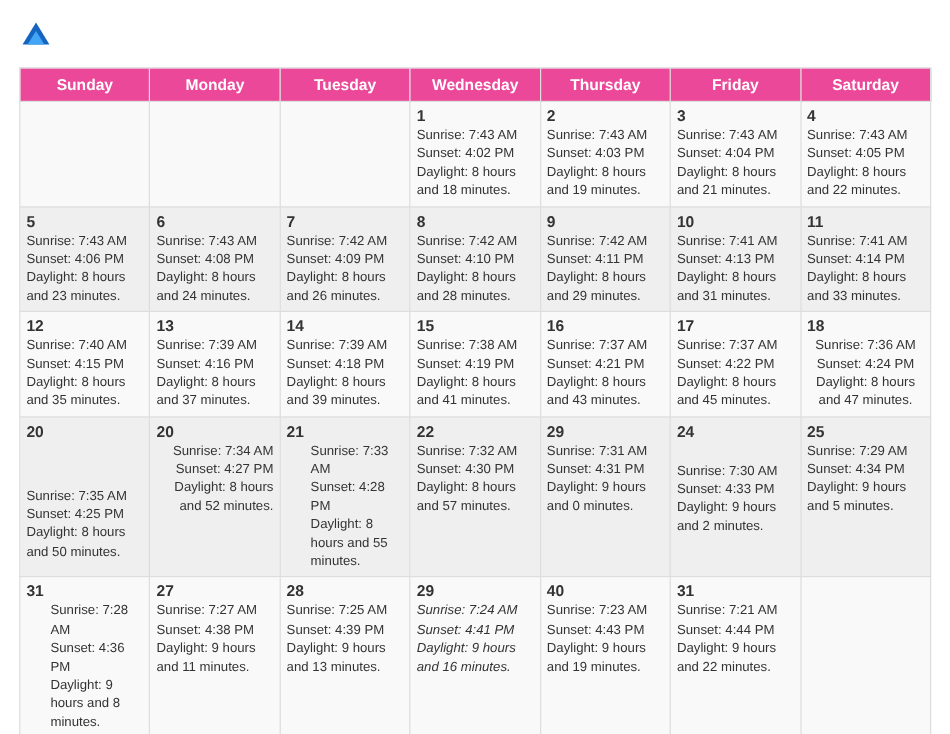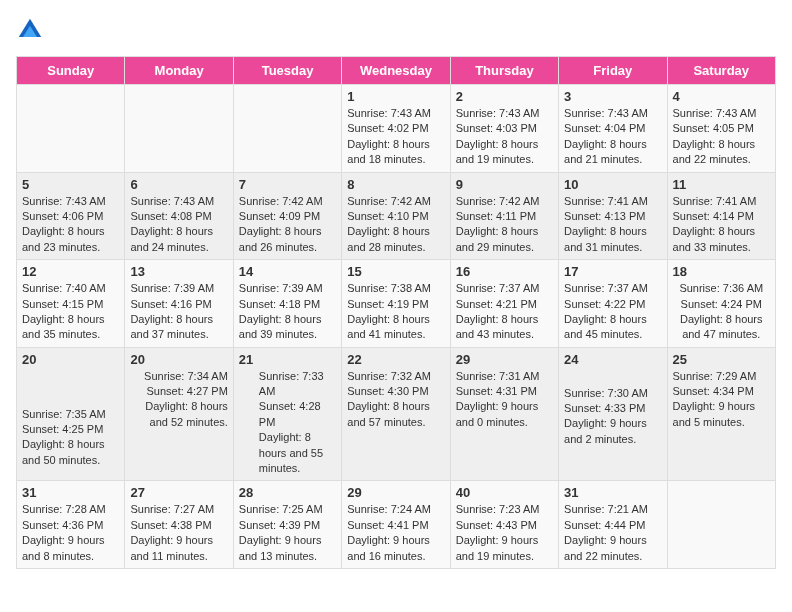--- a/index.html
+++ b/index.html
@@ -277,39 +277,39 @@
         <td>
           <span class="day-num">25</span>
           <div class="day-info" style="white-space: pre-line;">Sunrise: 7:29 AM
 Sunset: 4:34 PM
 Daylight: 9 hours and 5 minutes.</div>
         </td>
       </tr>
       <tr>
         <td>
           <span class="day-num">31</span>
-          <div class="day-info" style="white-space: pre-line;">Sunrise: 7:28 AM
+          <div class="day-info" style="white-space: pre-line; margin-left: 20px;">Sunrise: 7:28 AM
 Sunset: 4:36 PM
 Daylight: 9 hours and 8 minutes.</div>
         </td>
         <td>
           <span class="day-num">27</span>
           <div class="day-info" style="white-space: pre-line;">Sunrise: 7:27 AM
 Sunset: 4:38 PM
 Daylight: 9 hours and 11 minutes.</div>
         </td>
         <td>
           <span class="day-num">28</span>
           <div class="day-info" style="white-space: pre-line;">Sunrise: 7:25 AM
 Sunset: 4:39 PM
 Daylight: 9 hours and 13 minutes.</div>
         </td>
         <td>
           <span class="day-num">29</span>
-          <div class="day-info" style="white-space: pre-line;">Sunrise: 7:24 AM
+          <div class="day-info" style="white-space: pre-line; font-style: italic;">Sunrise: 7:24 AM
 Sunset: 4:41 PM
 Daylight: 9 hours and 16 minutes.</div>
         </td>
         <td>
           <span class="day-num">40</span>
           <div class="day-info" style="white-space: pre-line;">Sunrise: 7:23 AM
 Sunset: 4:43 PM
 Daylight: 9 hours and 19 minutes.</div>
         </td>
         <td>

